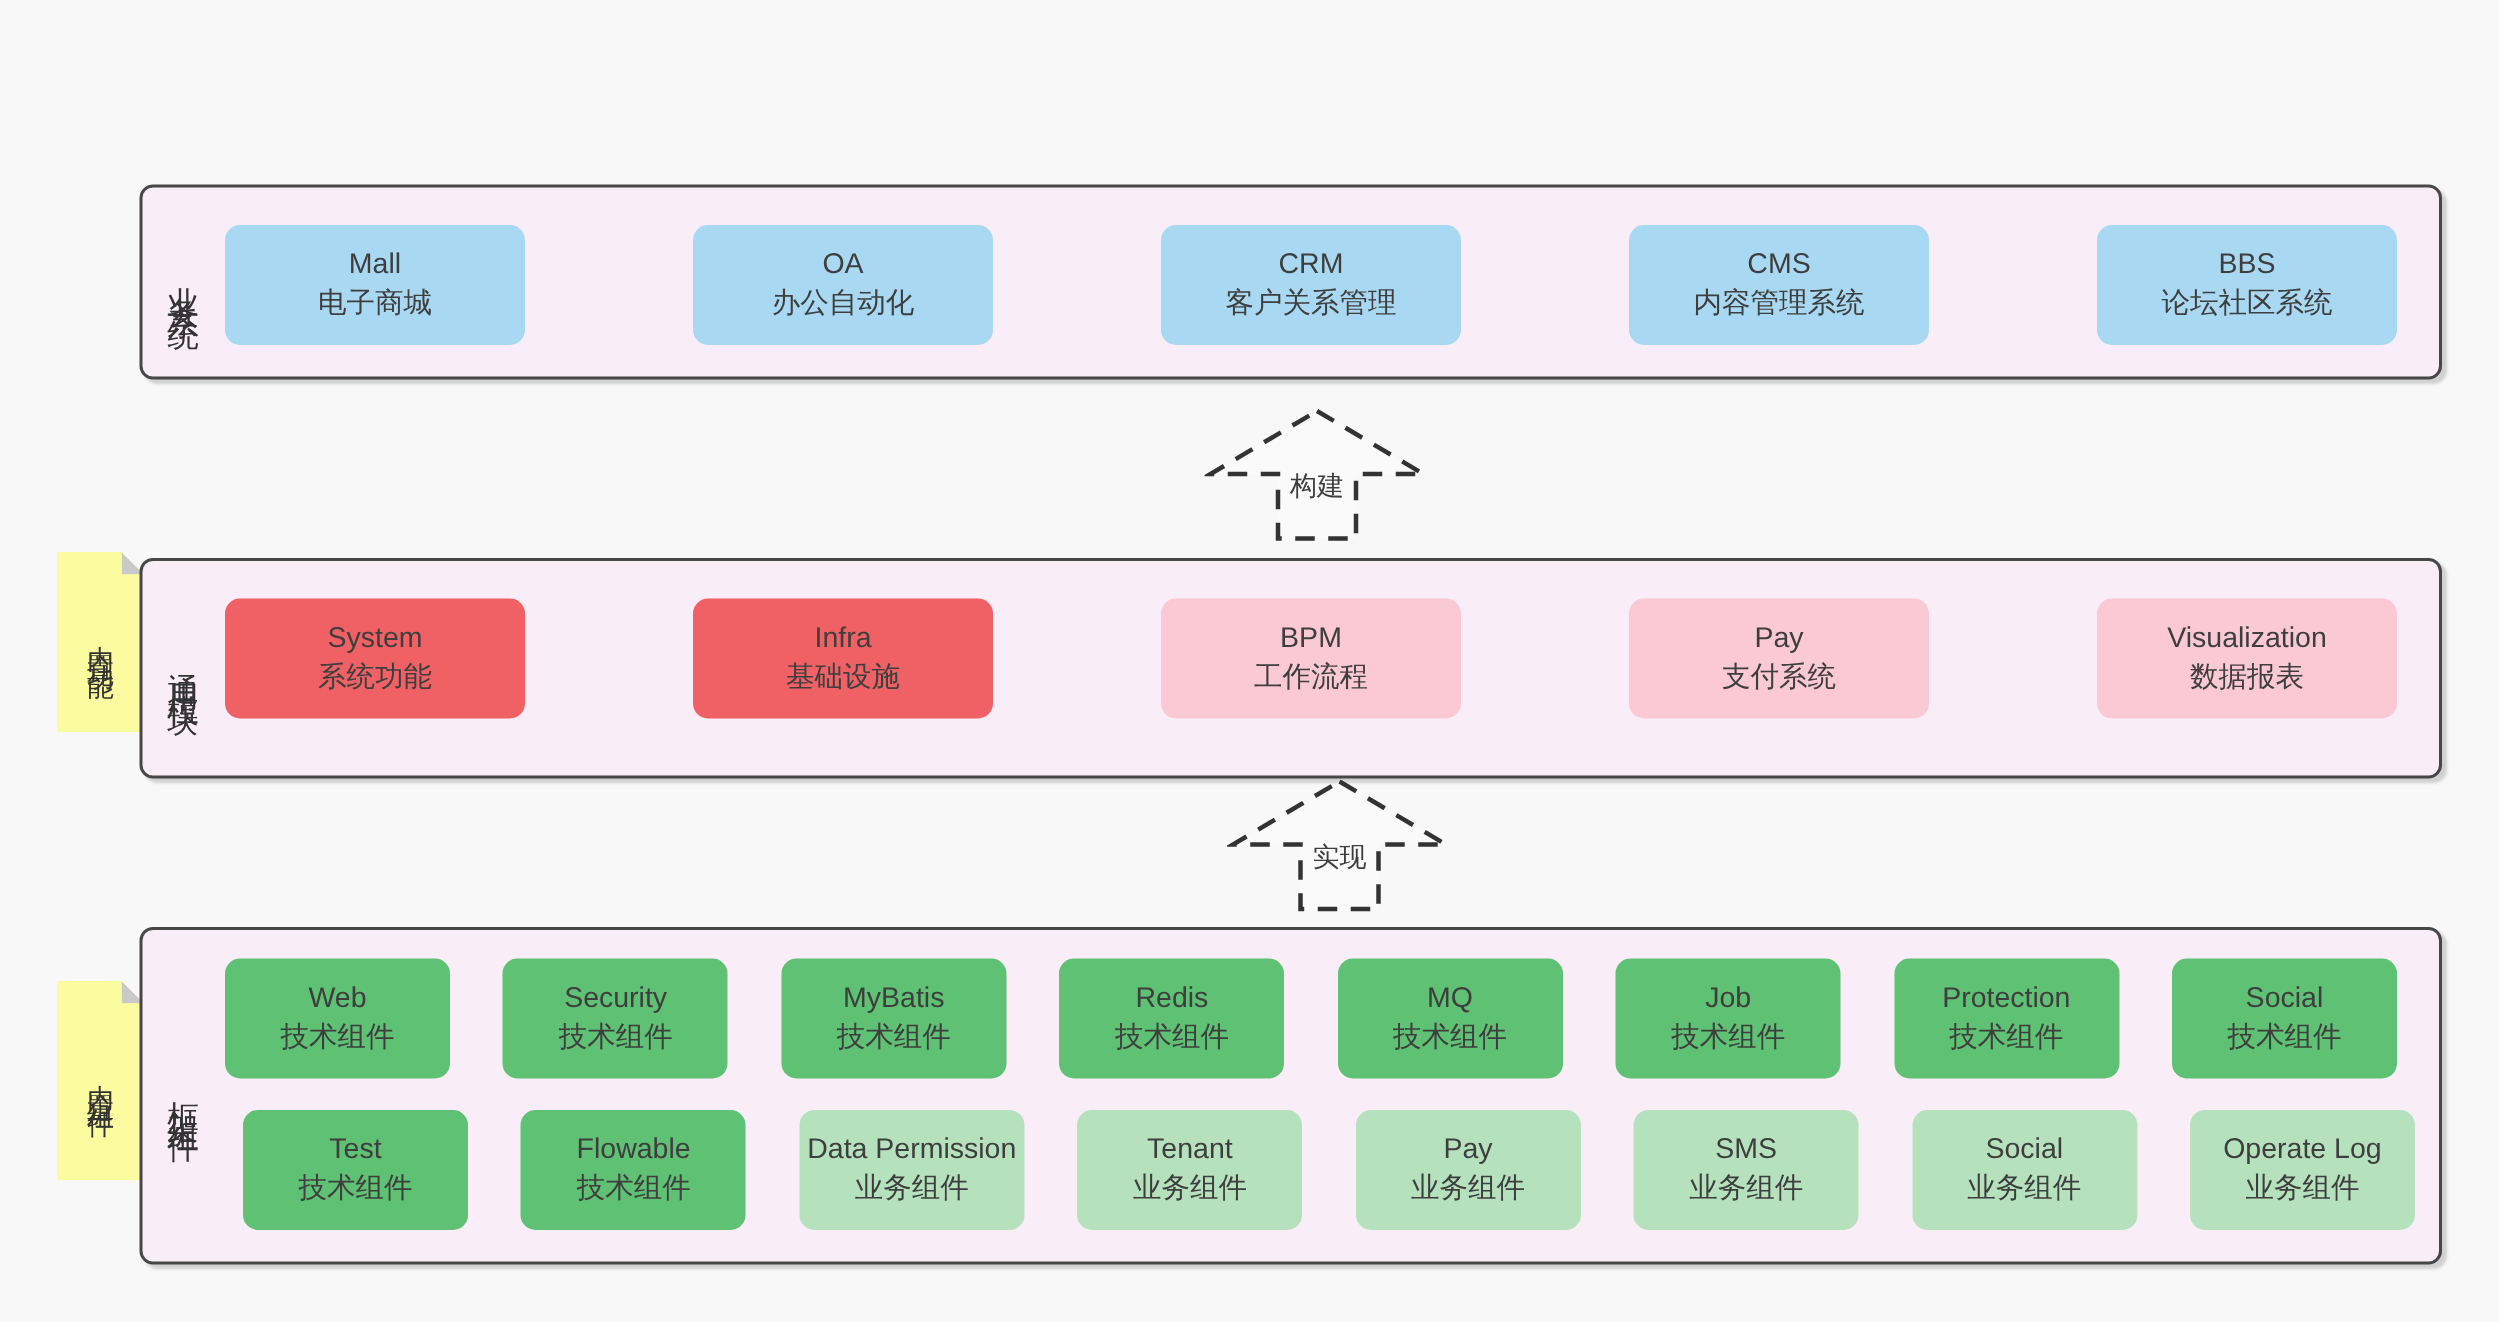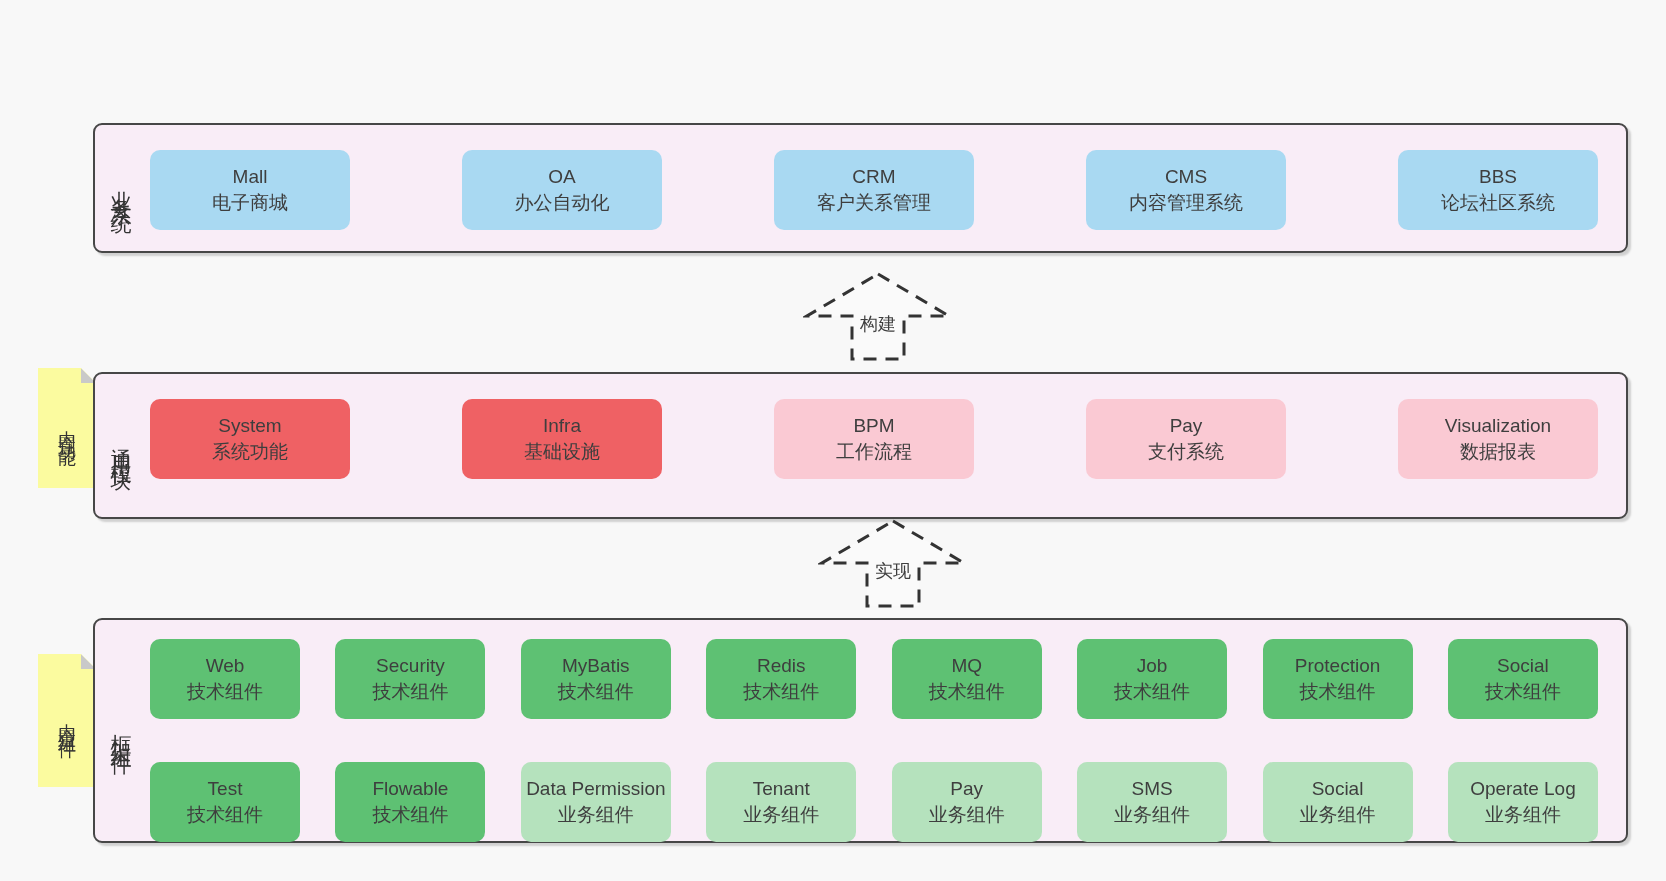--- a/index.html
+++ b/index.html
@@ -32,21 +32,21 @@
     font-size:21px;letter-spacing:7px;color:#333;
   }
 
   
   .box-row{
     position:absolute;left:55px;width:1448px;
     display:flex;justify-content:space-between;
   }
   .row-6 {top:25px;}
   .row-c1{top:19px;}
-  .row-c2{top:142px;}
+  .row-c2{top:120px;margin-left:12px;}
 
   .box{
     height:80px;border-radius:10px;
     display:flex;flex-direction:column;align-items:center;justify-content:center;
     text-align:center;font-size:19px;line-height:1.38;
     padding:2px 4px;box-sizing:border-box;
   }
   .w200{width:200px;}
   .w150{width:150px;}
   .blue  {background:#a9d9f2;}

